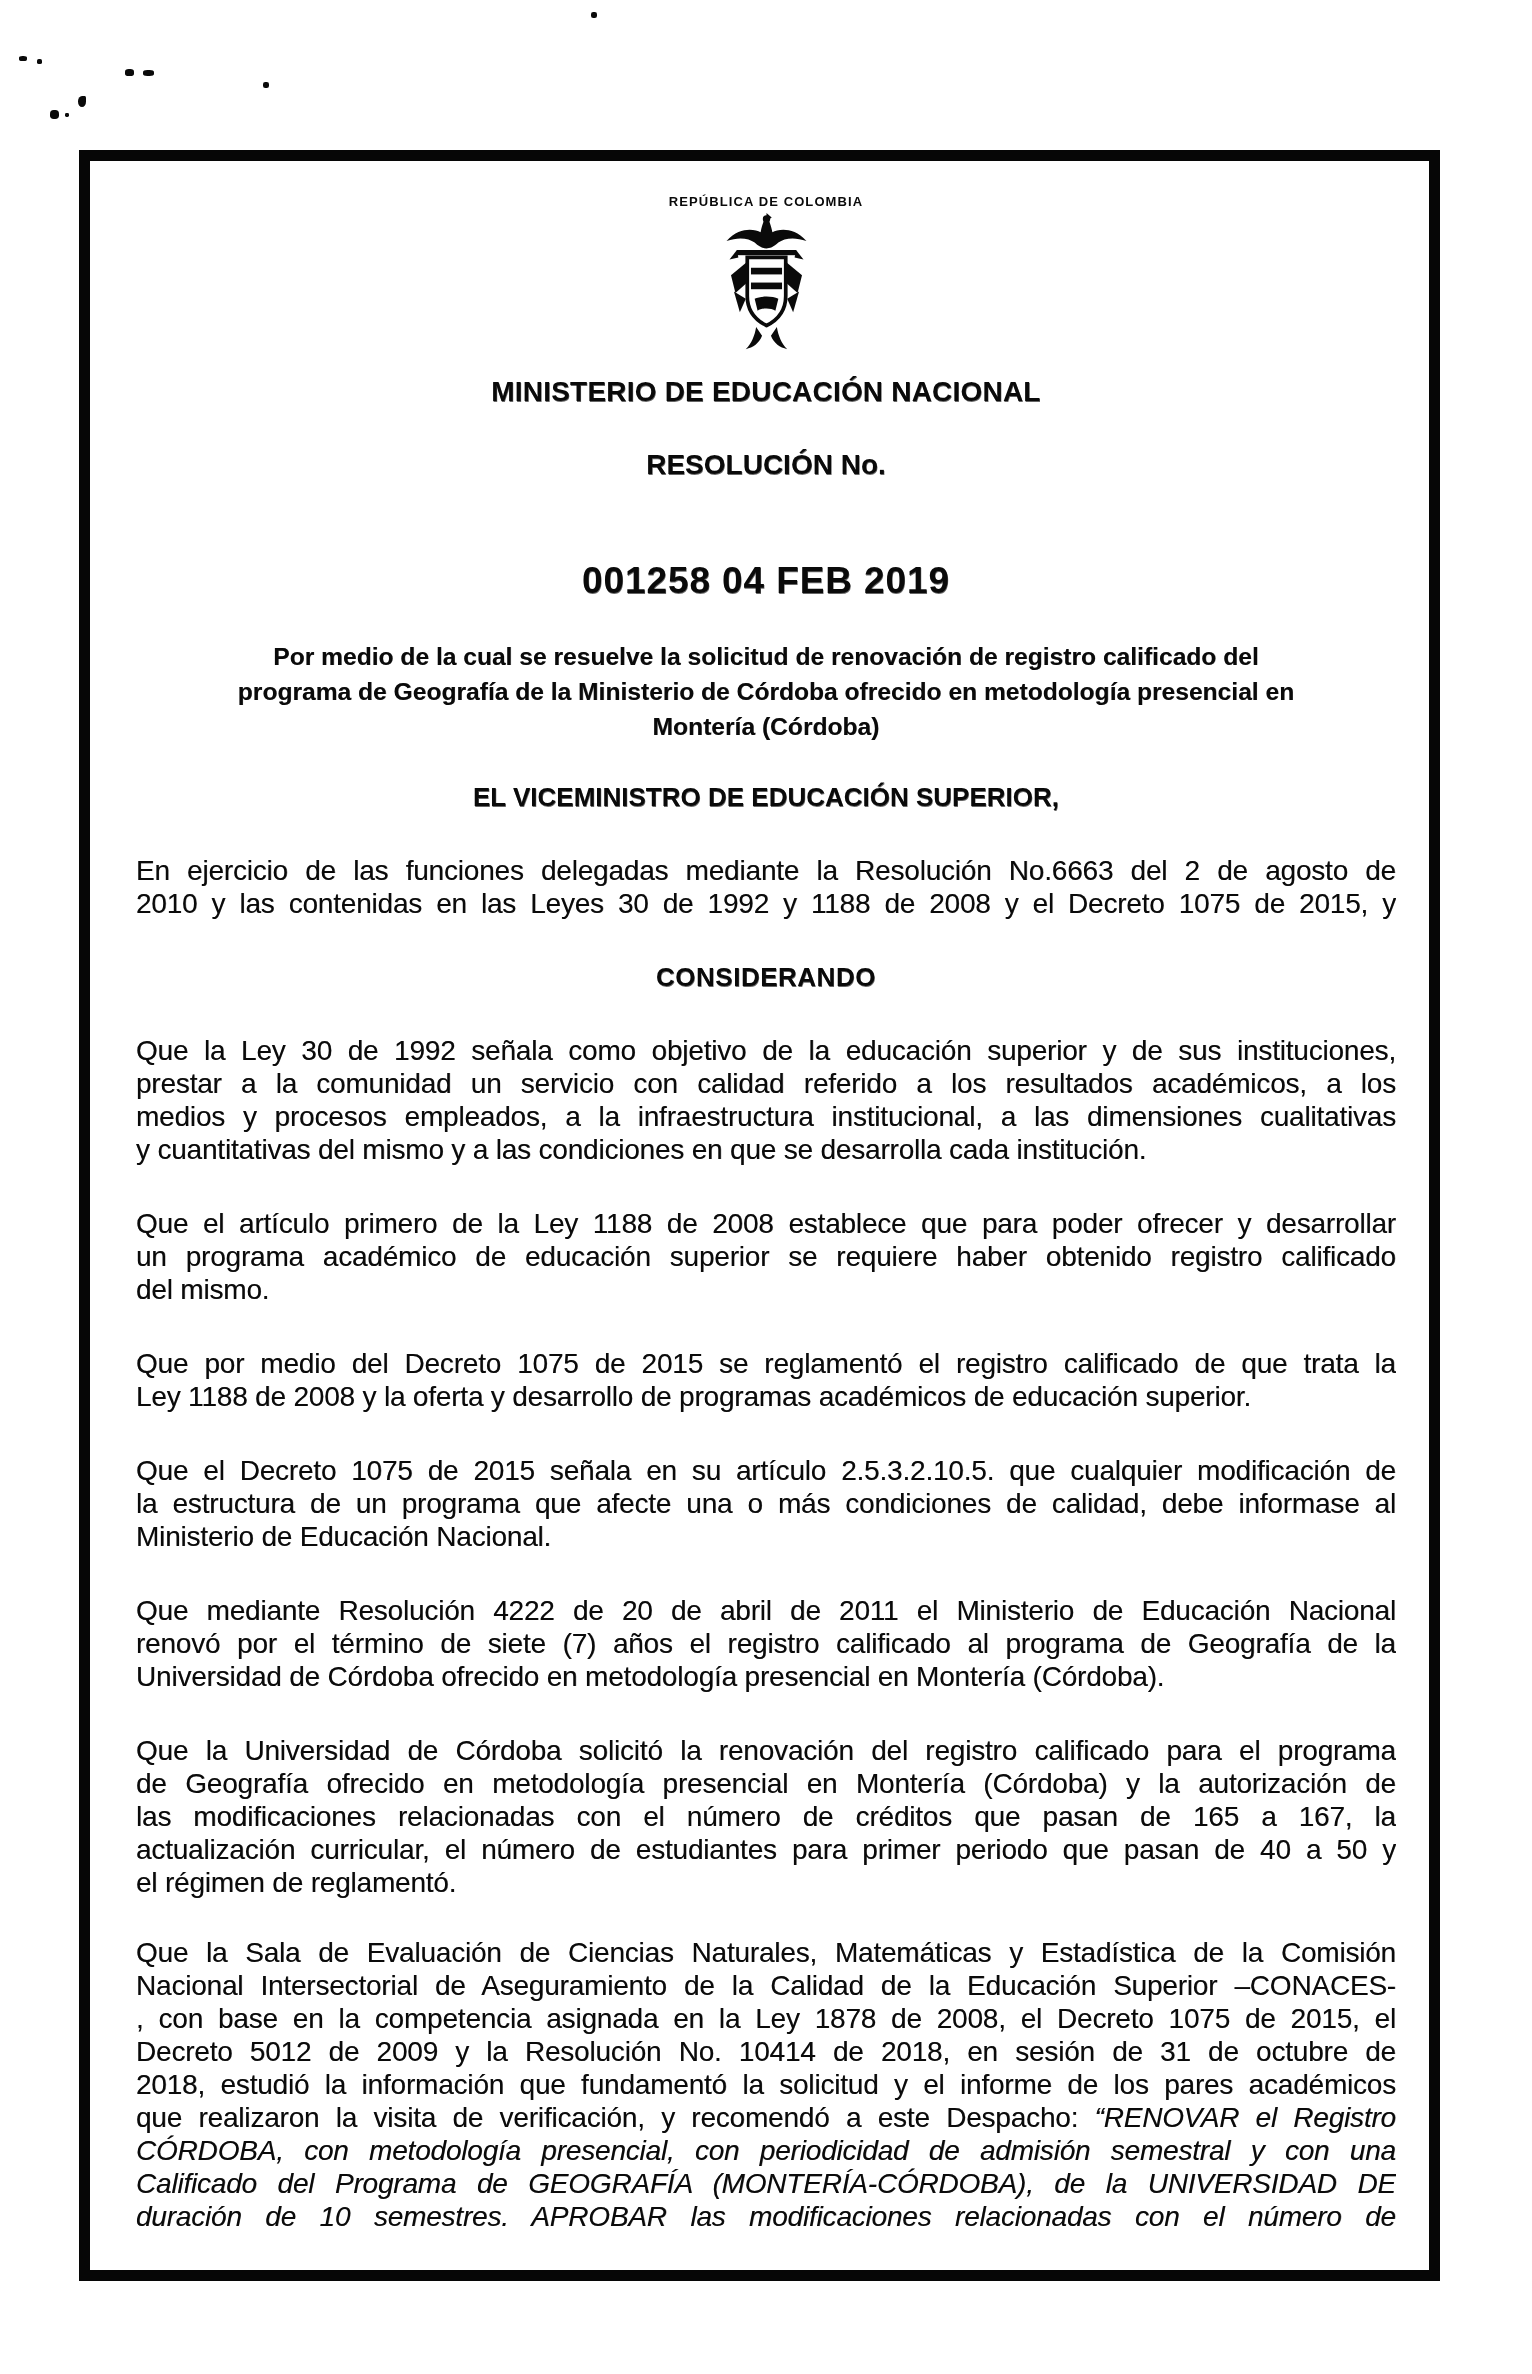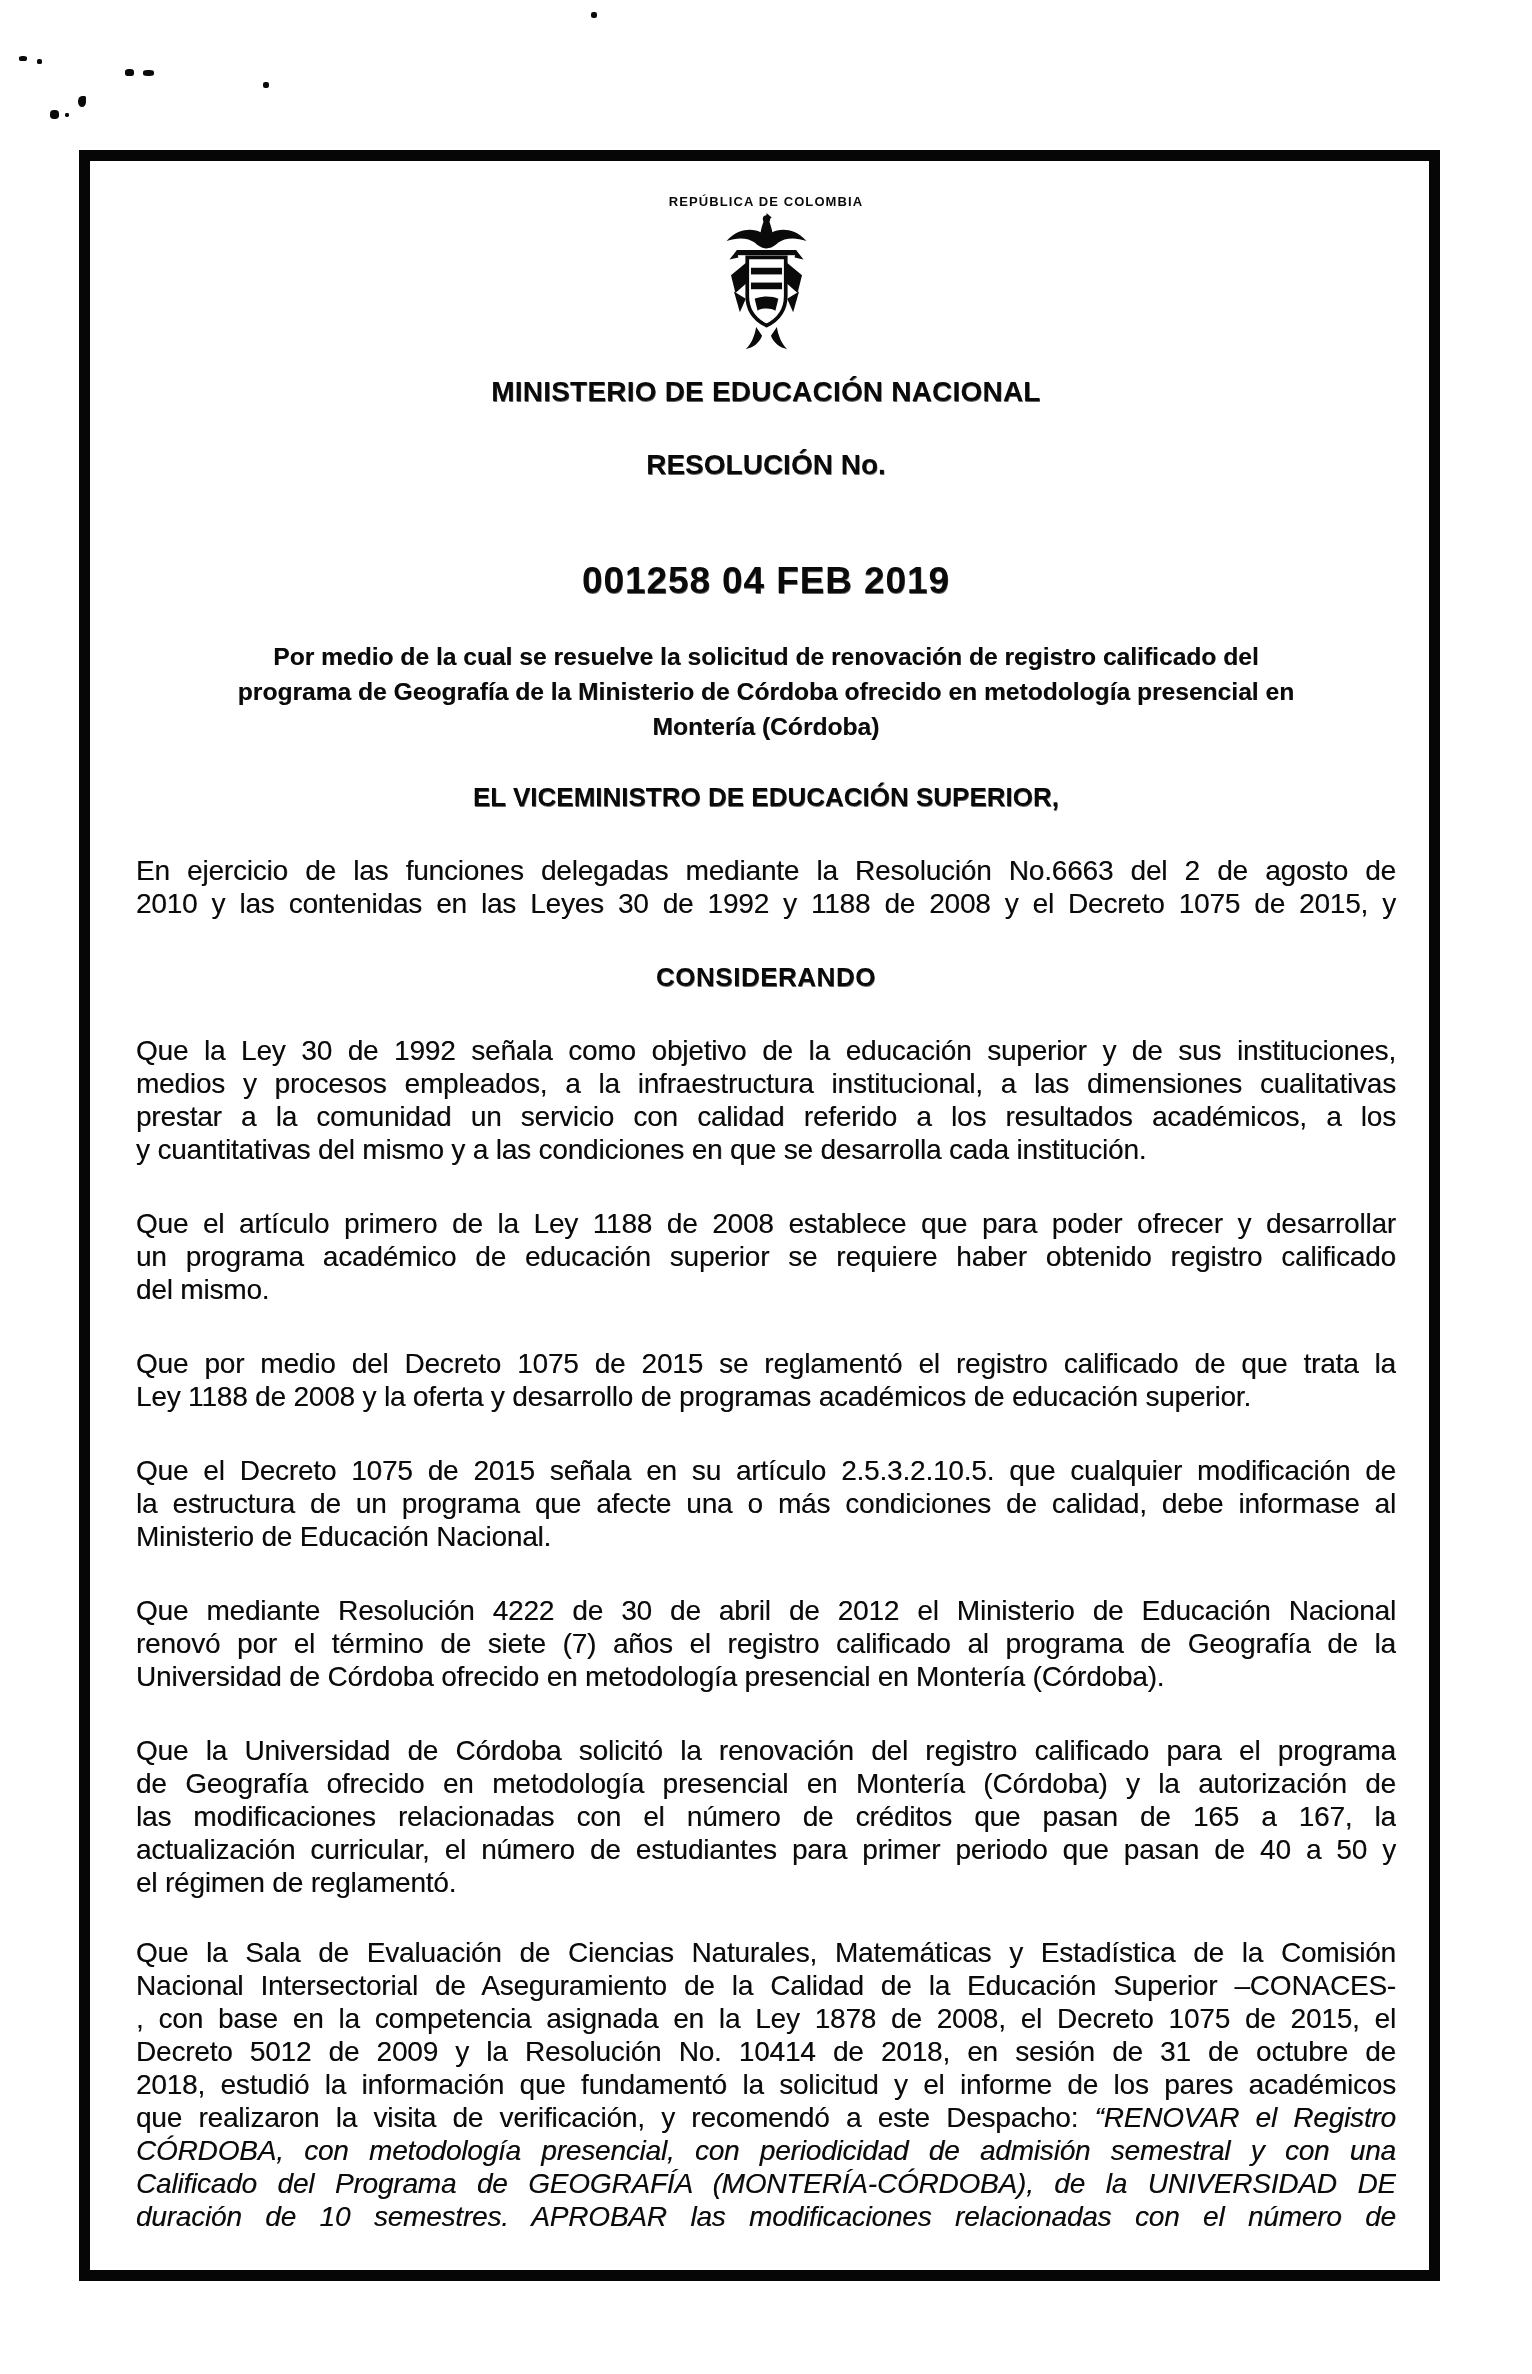--- a/index.html
+++ b/index.html
@@ -102,40 +102,40 @@
     <div class="block">
         <div class="line"><span>En ejercicio de las funciones delegadas mediante la Resolución No.6663 del 2 de agosto de</span></div>
         <div class="line"><span>2010 y las contenidas en las Leyes 30 de 1992 y 1188 de 2008 y el Decreto 1075 de 2015, y</span></div>
       </div>
 
     <div class="center h-cons heading-shadow">CONSIDERANDO</div>
 
     <div>
         <div class="paragraph">
           <div class="line"><span>Que la Ley 30 de 1992 señala como objetivo de la educación superior y de sus instituciones,</span></div>
+          <div class="line"><span>prestar a la comunidad un servicio con calidad referido a los resultados académicos, a los</span></div>
           <div class="line"><span>medios y procesos empleados, a la infraestructura institucional, a las dimensiones cualitativas</span></div>
-          <div class="line"><span>prestar a la comunidad un servicio con calidad referido a los resultados académicos, a los</span></div>
           <div class="line no-stretch"><span>y cuantitativas del mismo y a las condiciones en que se desarrolla cada institución.</span></div>
         </div>
         <div class="paragraph">
           <div class="line"><span>Que el artículo primero de la Ley 1188 de 2008 establece que para poder ofrecer y desarrollar</span></div>
           <div class="line"><span>un programa académico de educación superior se requiere haber obtenido registro calificado</span></div>
           <div class="line no-stretch"><span>del mismo.</span></div>
         </div>
         <div class="paragraph">
           <div class="line"><span>Que por medio del Decreto 1075 de 2015 se reglamentó el registro calificado de que trata la</span></div>
           <div class="line no-stretch"><span>Ley 1188 de 2008 y la oferta y desarrollo de programas académicos de educación superior.</span></div>
         </div>
         <div class="paragraph">
           <div class="line"><span>Que el Decreto 1075 de 2015 señala en su artículo 2.5.3.2.10.5. que cualquier modificación de</span></div>
           <div class="line"><span>la estructura de un programa que afecte una o más condiciones de calidad, debe informase al</span></div>
           <div class="line no-stretch"><span>Ministerio de Educación Nacional.</span></div>
         </div>
         <div class="paragraph">
-          <div class="line"><span>Que mediante Resolución 4222 de 30 de abril de 2012 el Ministerio de Educación Nacional</span></div>
+          <div class="line"><span>Que mediante Resolución 4222 de 20 de abril de 2011 el Ministerio de Educación Nacional</span></div>
           <div class="line"><span>renovó por el término de siete (7) años el registro calificado al programa de Geografía de la</span></div>
           <div class="line no-stretch"><span>Universidad de Córdoba ofrecido en metodología presencial en Montería (Córdoba).</span></div>
         </div>
         <div class="paragraph">
           <div class="line"><span>Que la Universidad de Córdoba solicitó la renovación del registro calificado para el programa</span></div>
           <div class="line"><span>de Geografía ofrecido en metodología presencial en Montería (Córdoba) y la autorización de</span></div>
           <div class="line"><span>las modificaciones relacionadas con el número de créditos que pasan de 165 a 167, la</span></div>
           <div class="line"><span>actualización curricular, el número de estudiantes para primer periodo que pasan de 40 a 50 y</span></div>
           <div class="line no-stretch"><span>el régimen de reglamentó.</span></div>
         </div>

